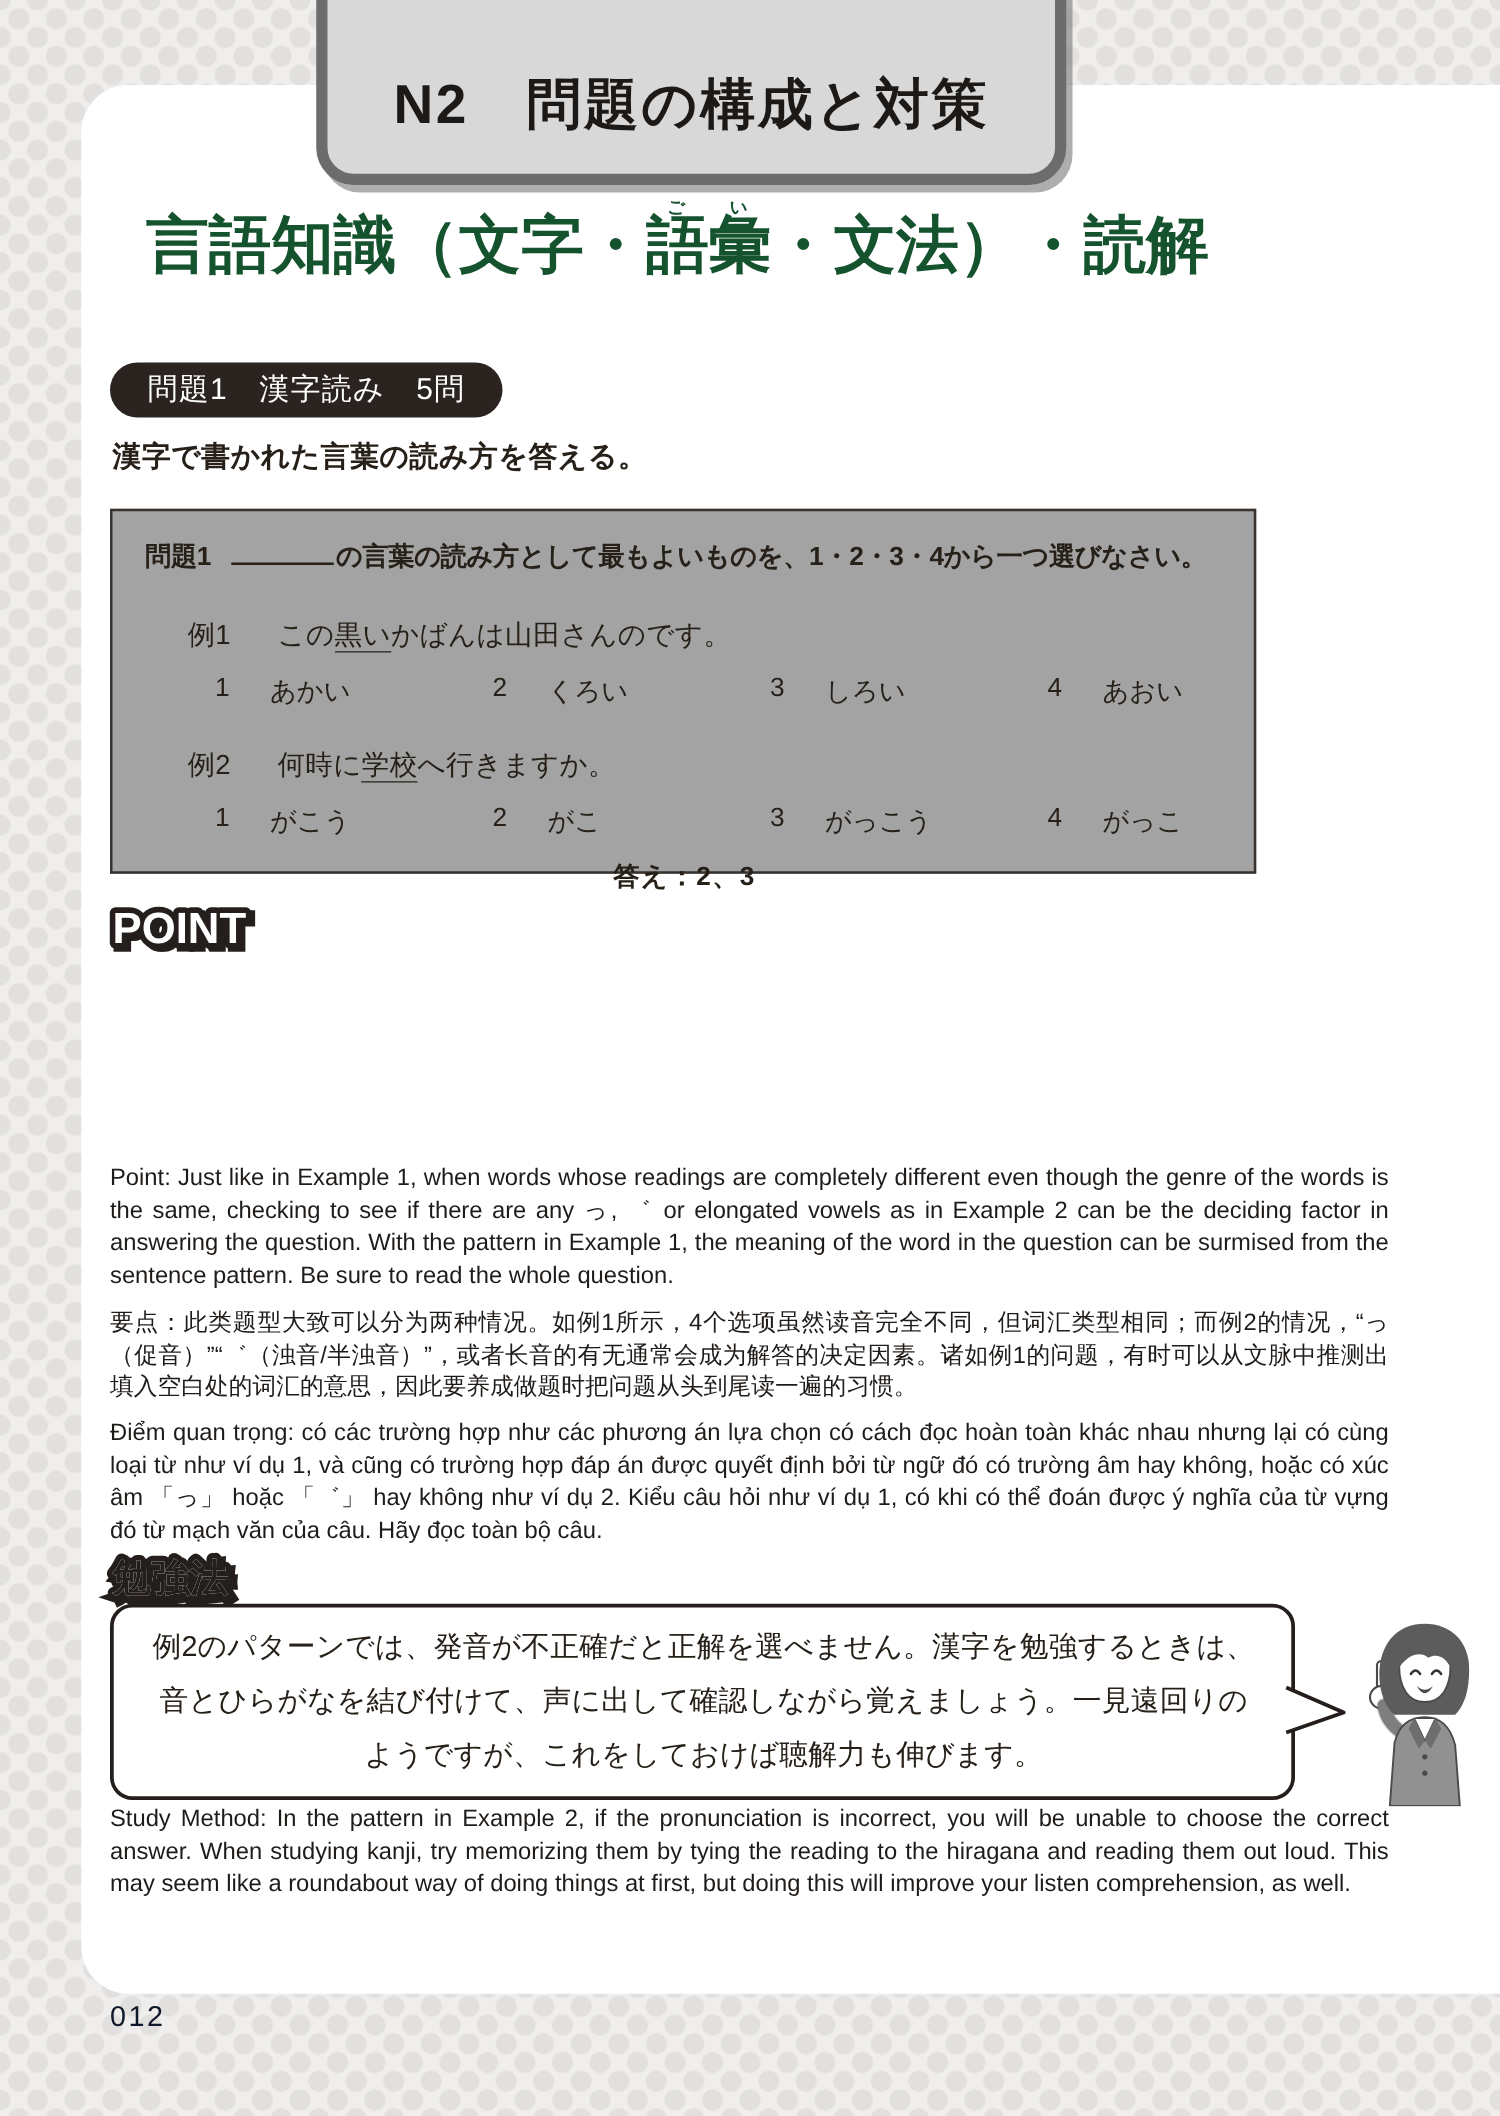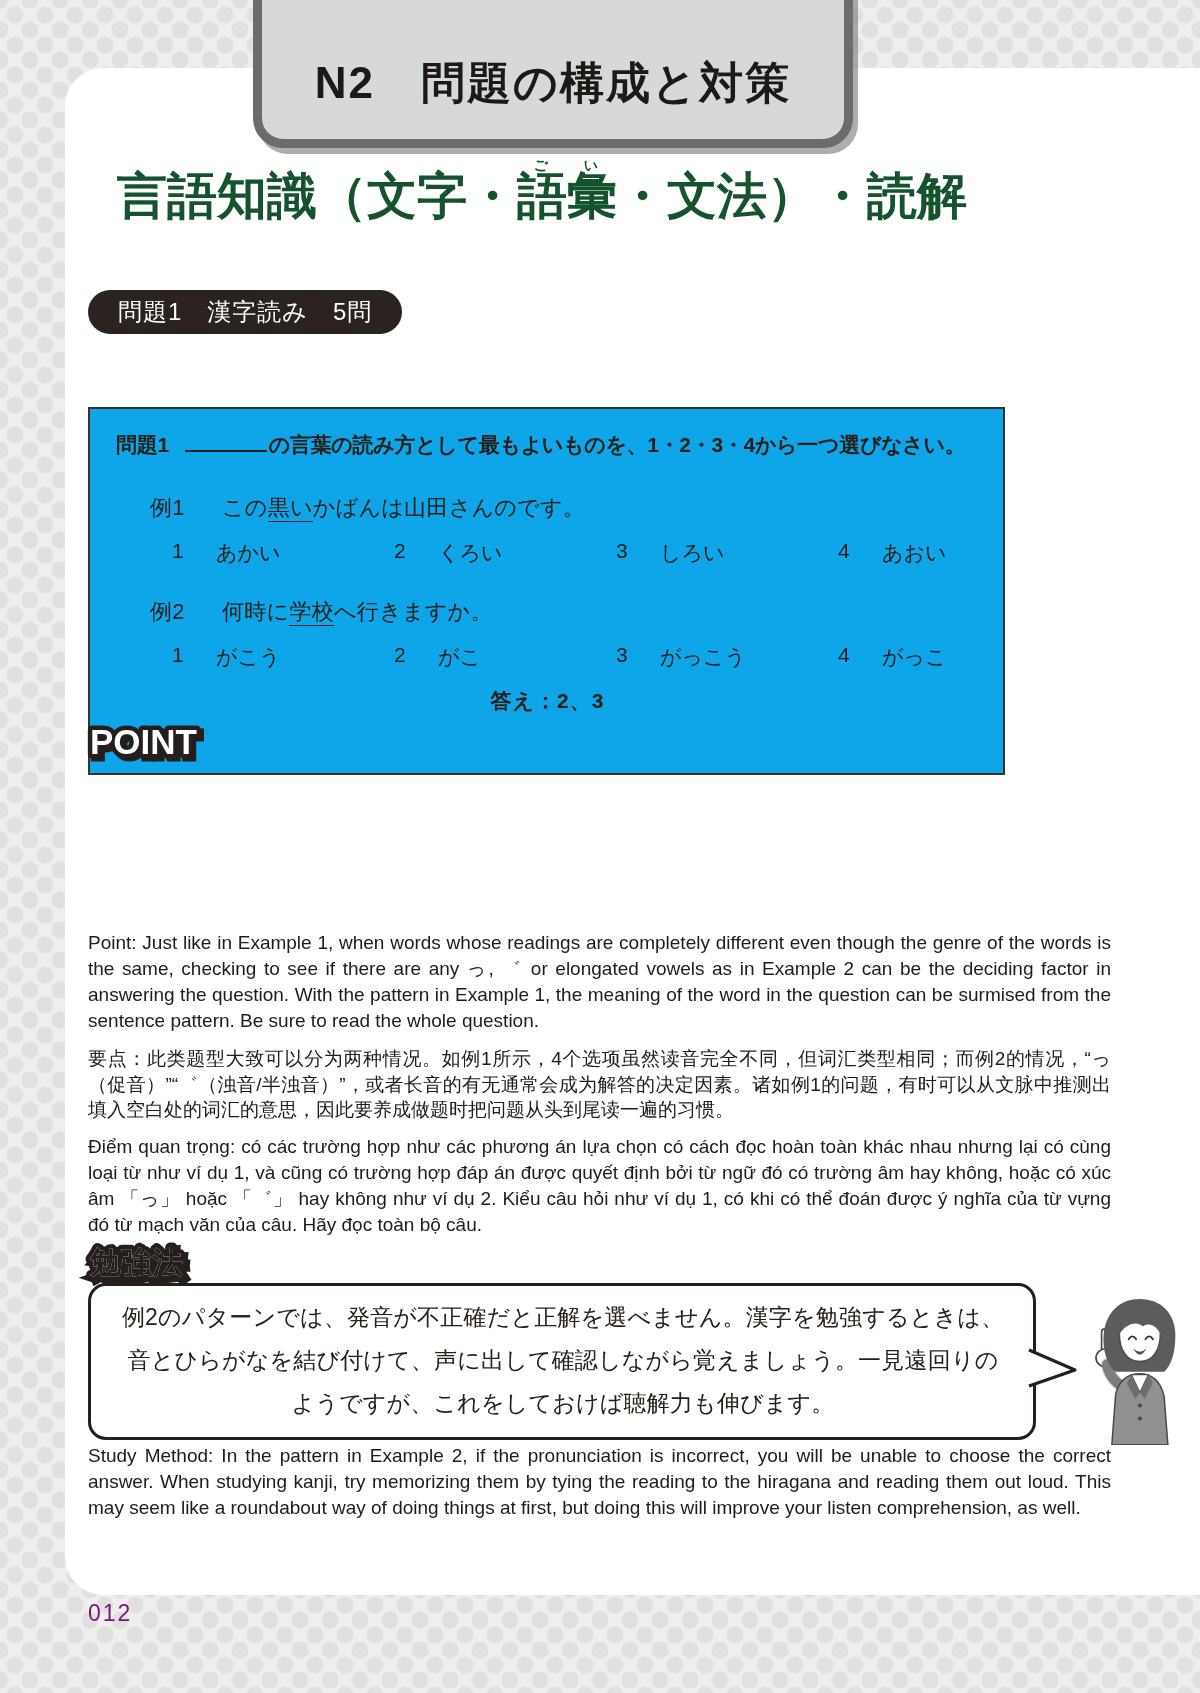--- a/index.html
+++ b/index.html
@@ -78,22 +78,22 @@
     position: absolute;
     left: 25px; top: 282px;
     font-size: 23px;
     font-weight: 700;
     letter-spacing: 0.5px;
   }
   
   .qbox {
     position: absolute;
     left: 23px; top: 339px;
-    width: 917px; height: 368px;
-    background: #0ea5e9;
+    width: 917px; height: 292px;
+    background: #a3a3a3;
     border: 2.5px solid #37322e;
     padding: 22px 14px 10px 26px;
   }
   .q-prompt {
     font-size: 21px;
     font-weight: 700;
     white-space: nowrap;
     letter-spacing: -0.3px;
   }
   .q-prompt .q-label { margin-right: 16px; }
@@ -196,31 +196,32 @@
     margin-left: 46px;
     margin-top: 12px;
     flex: none;
   }
   
   .page-num {
     position: absolute;
     left: 88px; top: 1600px;
     font-size: 23px;
     letter-spacing: 2px;
-    color: #701a75;
+    color: #0f172a;
   }
 </style>
 </head>
 <body>
 
 <div class="card">
 
   <div class="main-title"><span>言語知識（文字・</span><ruby><span>語</span><rt>ご</rt></ruby><ruby><span>彙</span><rt>い</rt></ruby><span>・文法）・読解</span></div>
 
   <div class="badge">問題1　漢字読み　5問</div>
+  <div class="desc">漢字で書かれた言葉の読み方を答える。</div>
 
   <div class="qbox">
     <div class="q-prompt">
       <span class="q-label">問題1</span><span class="blank"></span><span>の言葉の読み方として最もよいものを、1・2・3・4から一つ選びなさい。</span>
     </div>
 
     <div class="ex-row">
       <span class="ex-label">例1</span>
       <span><span>この</span><span class="uline">黒い</span><span>かばんは山田さんのです。</span></span>
     </div>

